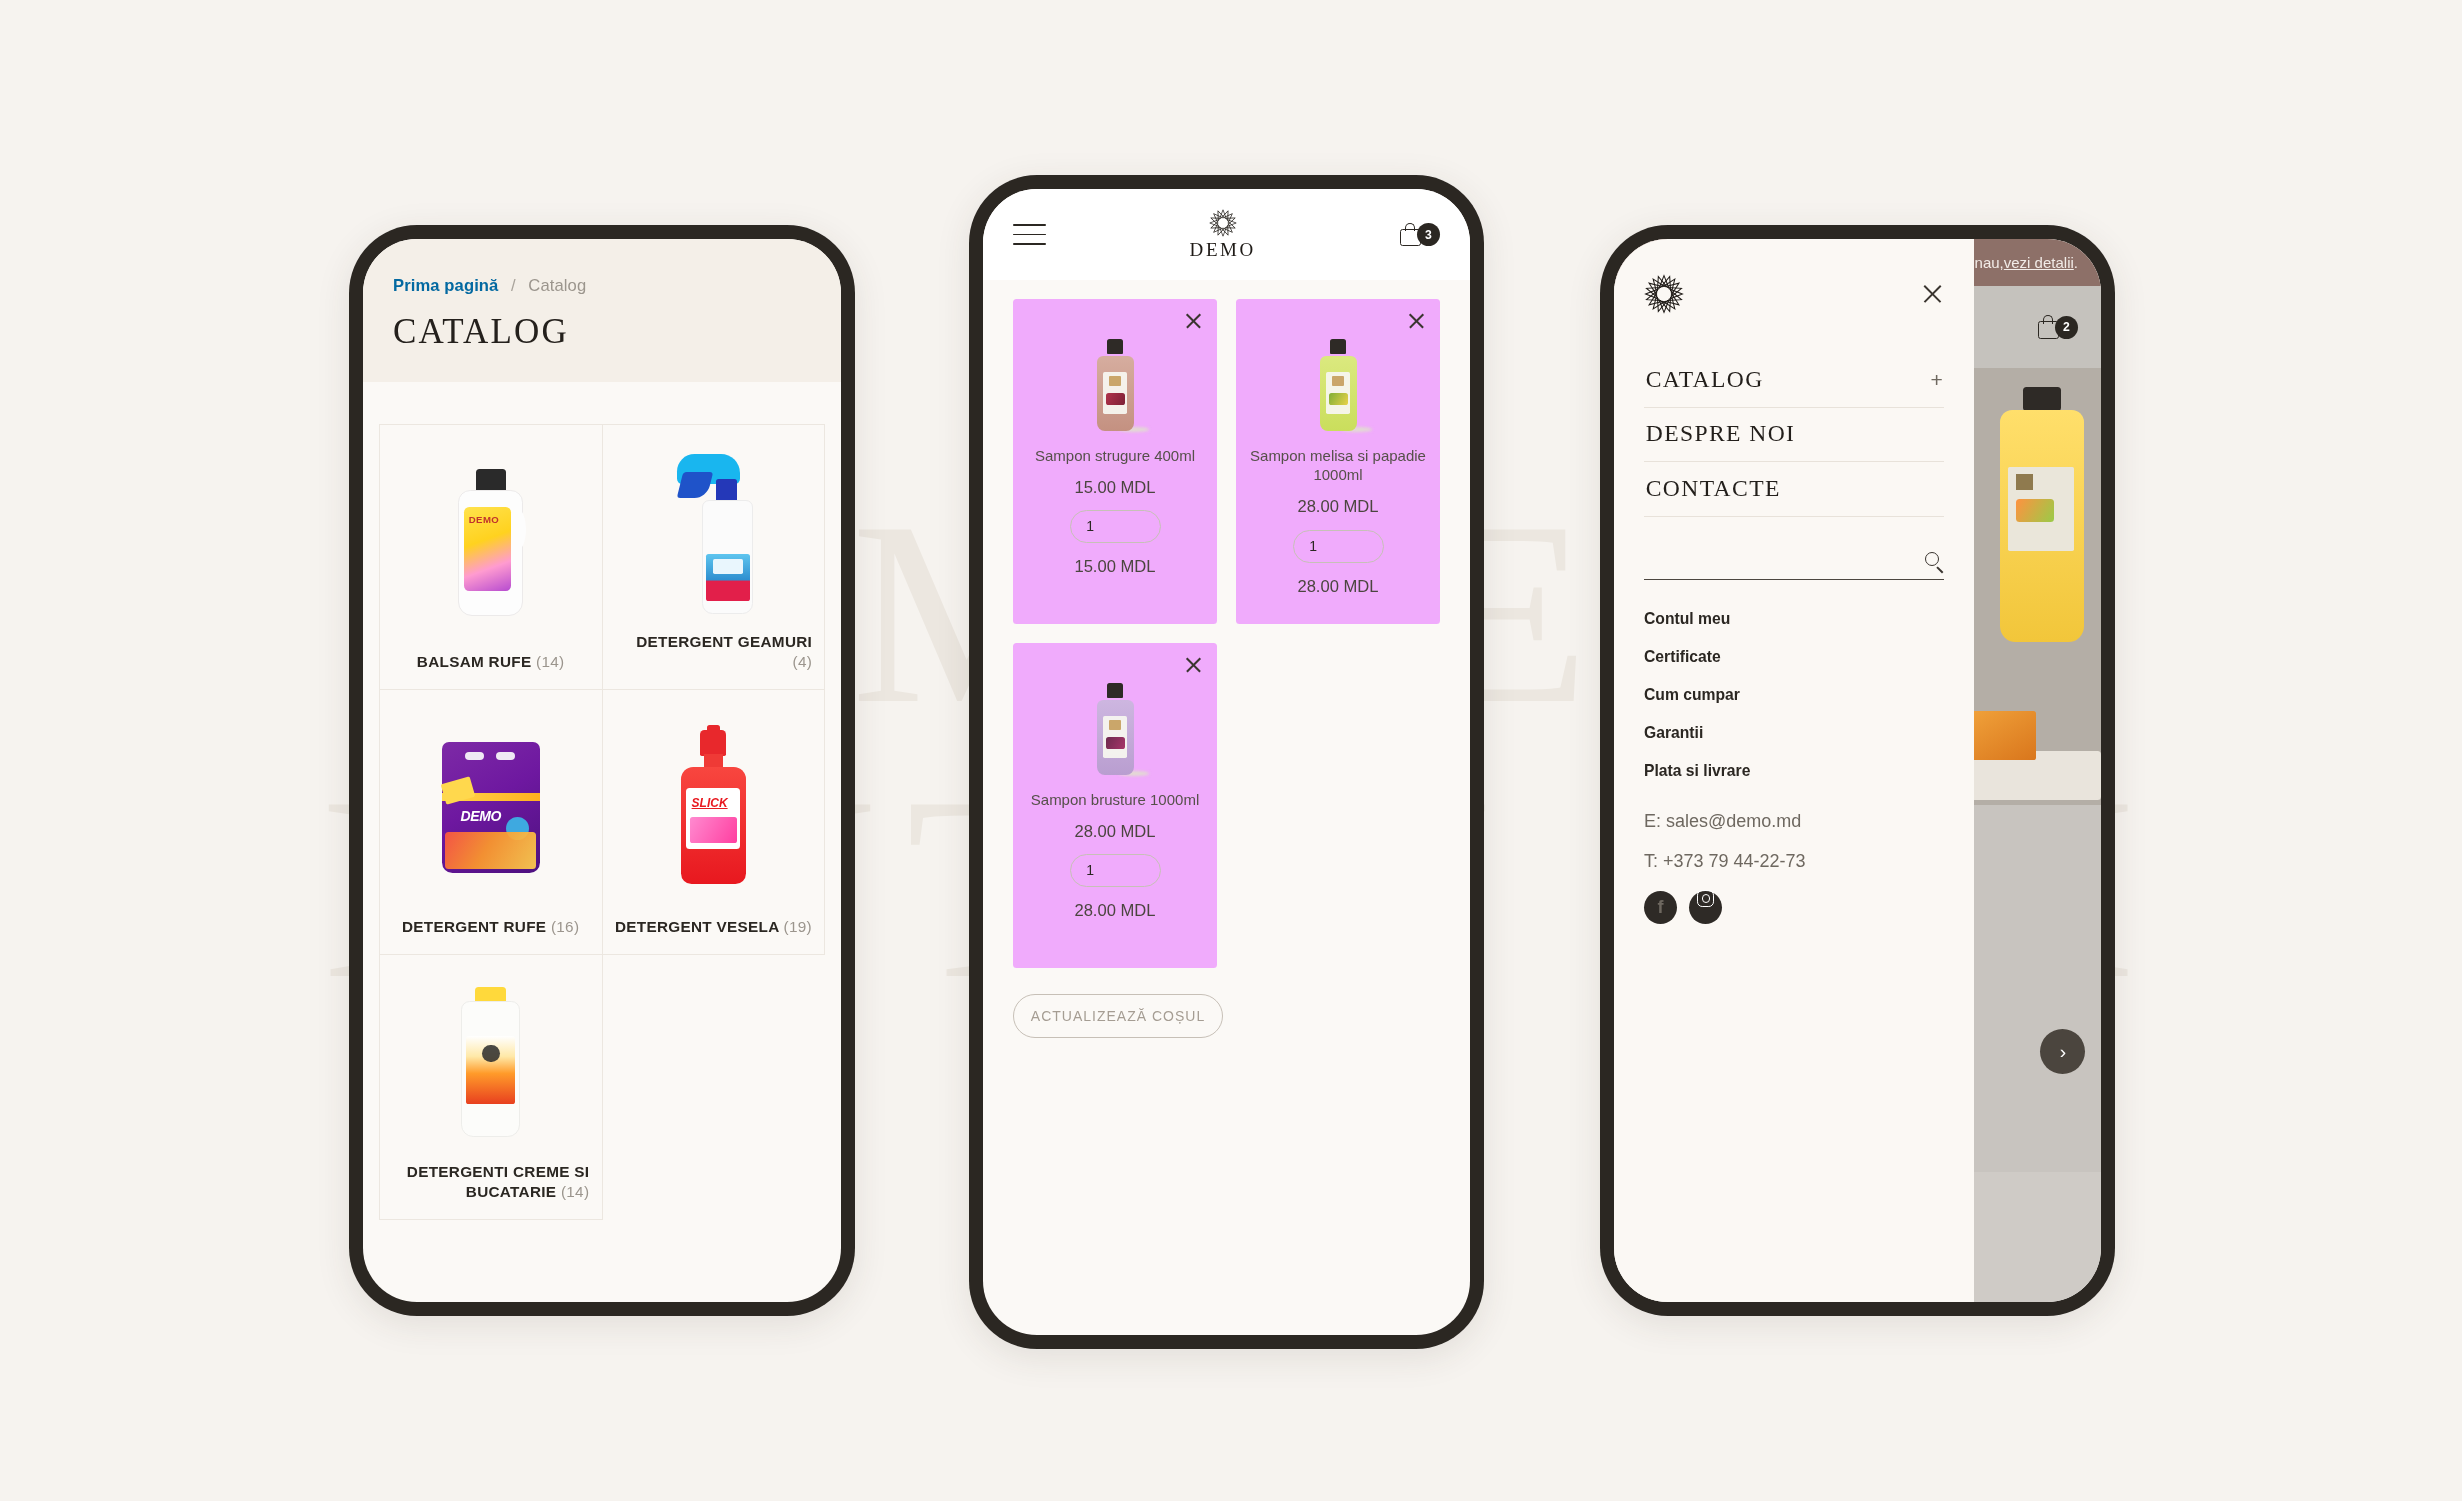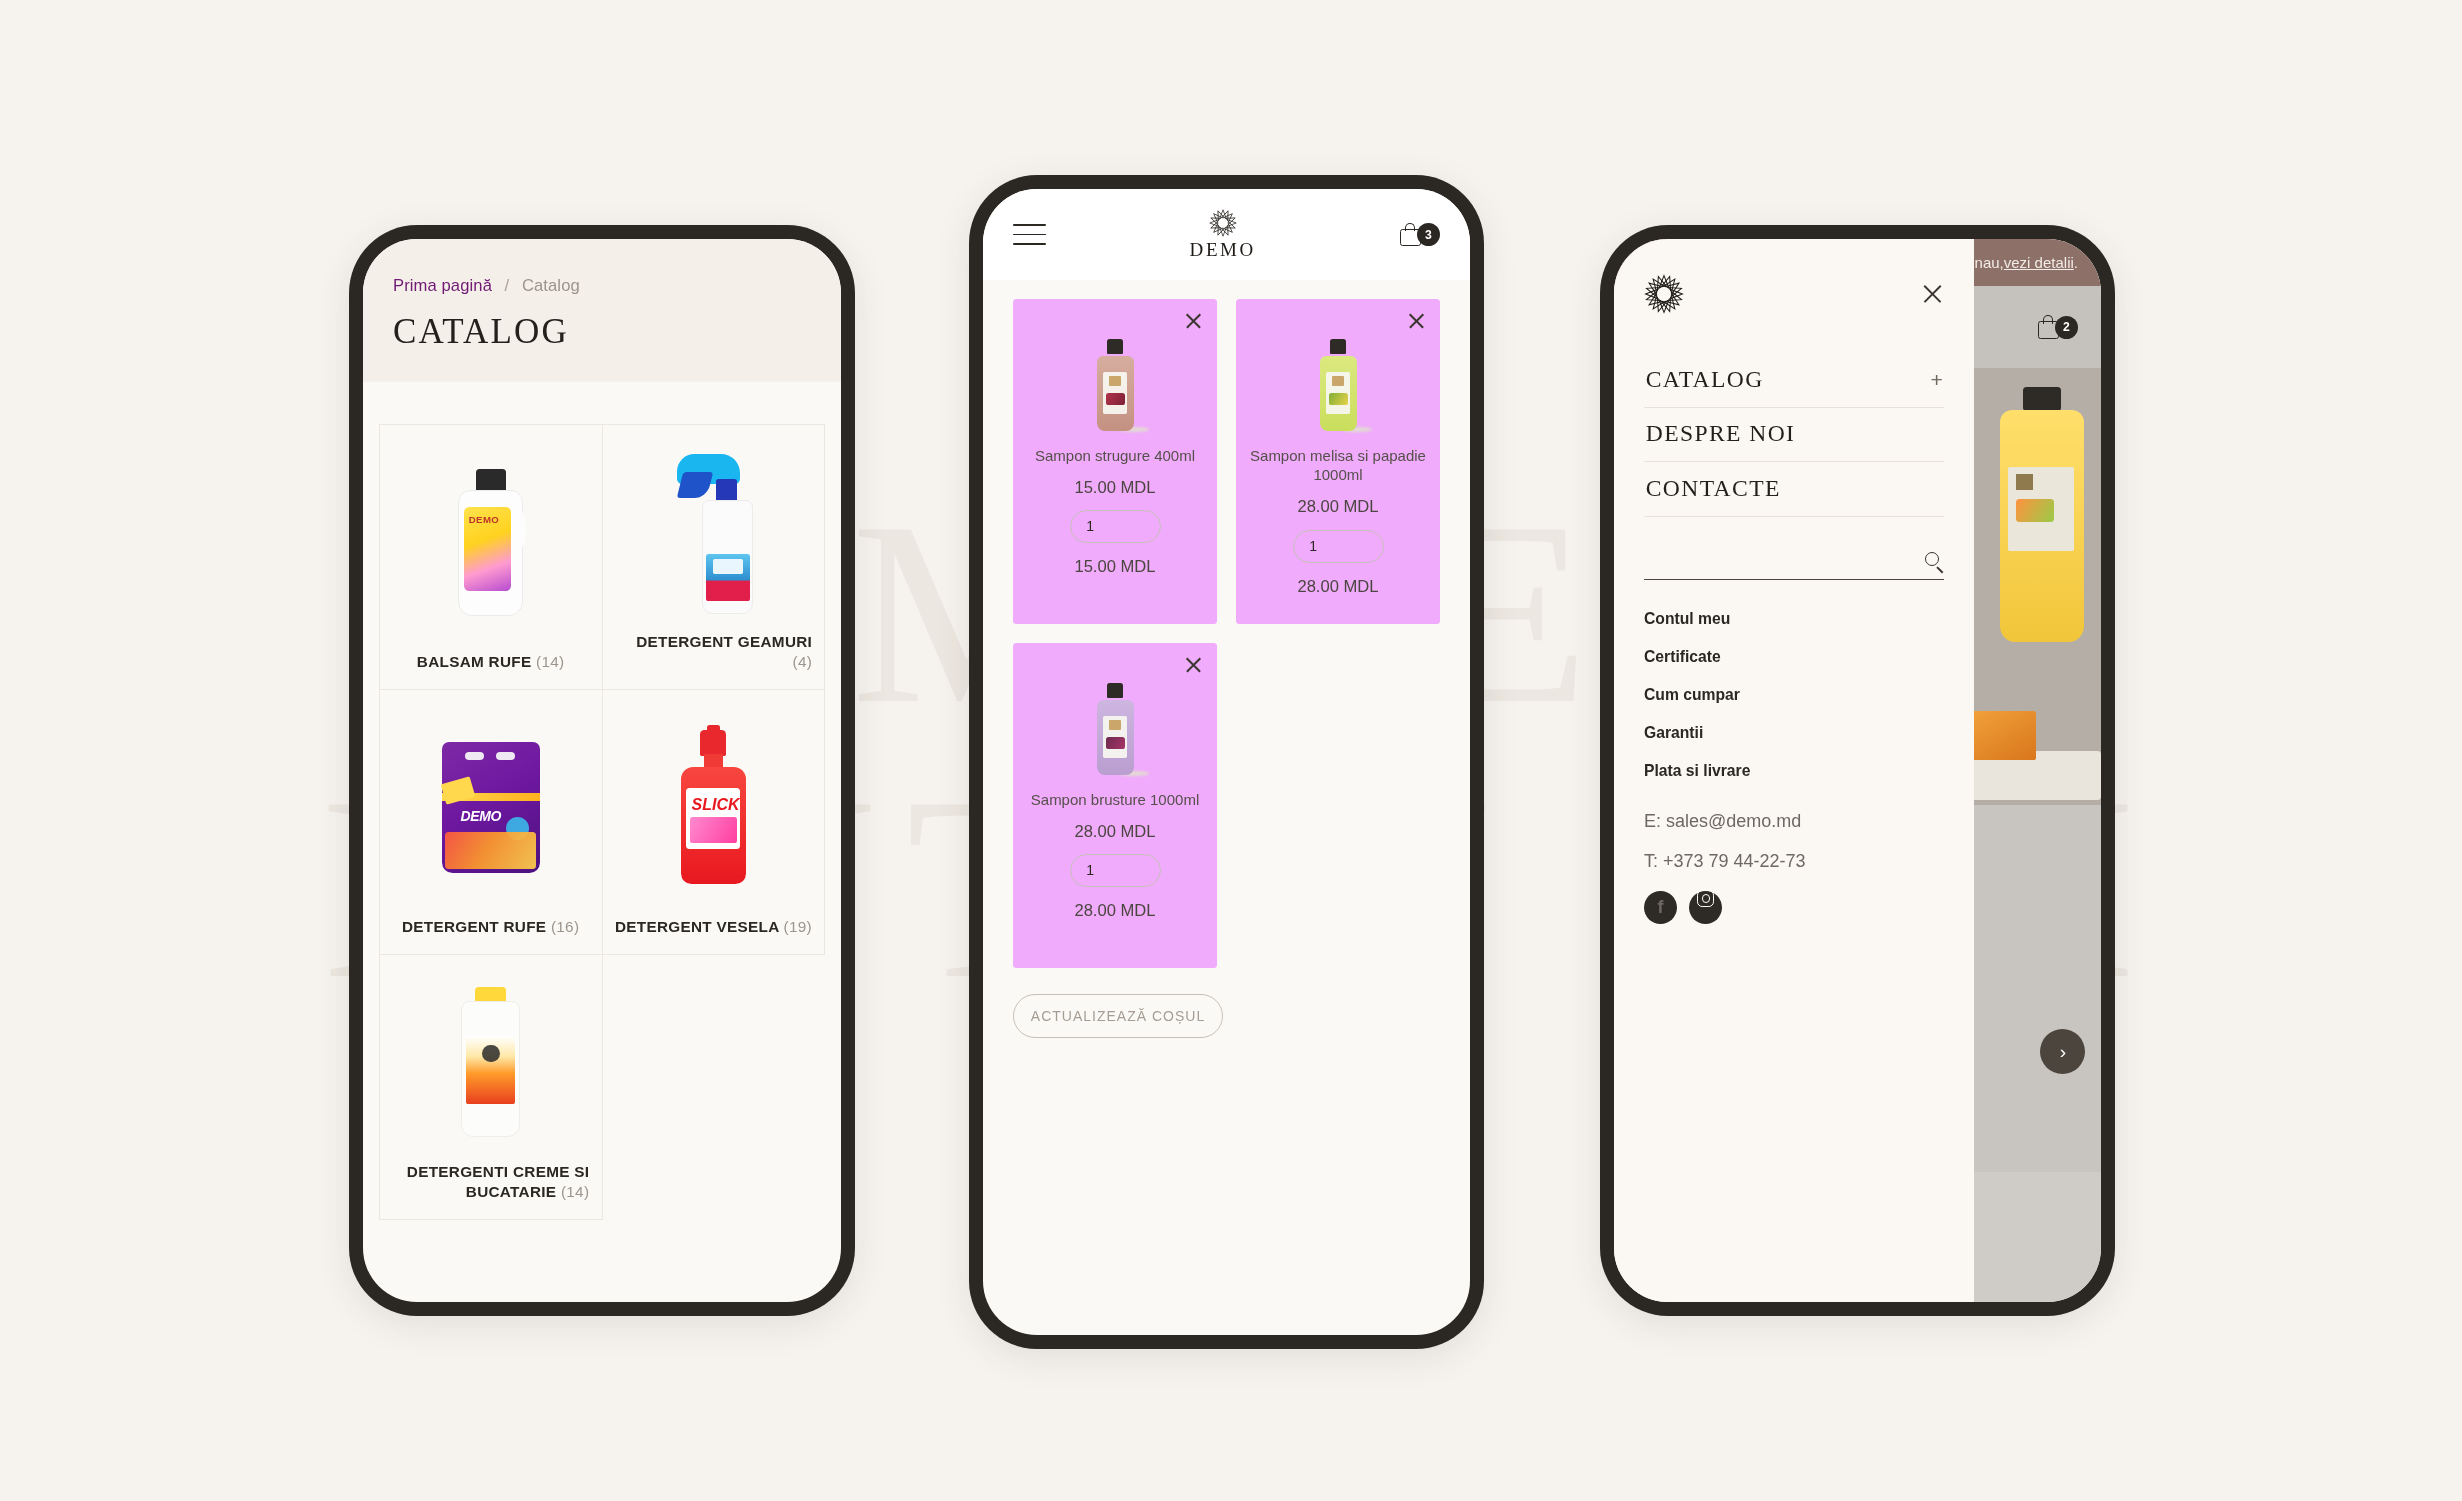--- a/index.html
+++ b/index.html
@@ -59,21 +59,21 @@
   
   .page-head {
     background: #f4efe8;
     padding: 37px 30px 30px 30px;
   }
   .crumbs {
     font-size: 16.6px;
     margin-bottom: 15.7px;
     letter-spacing: 0.1px;
   }
-  .crumbs .c-home { color: #701a75; font-weight: 400; }
+  .crumbs .c-home { color: #0369a1; font-weight: 700; }
   .crumbs .c-sep  { color: #a9a39b; margin: 0 7.9px; }
   .crumbs .c-cur  { color: #9b958d; }
   .page-title {
     font-family: "Liberation Serif", serif;
     font-size: 35px;
     letter-spacing: 2.2px;
     color: #24201c;
     font-weight: 400;
   }
   .cat-spacer { height: 42px; background: #fbf9f6; }
@@ -155,21 +155,21 @@
   .p-pouch .circ { position:absolute; right:10.5px; top:75px; width:23px; height:23px; border-radius:50%; background:#3ea9e0;}
   .p-pouch .splash { position:absolute; left:3.5px; bottom:3.5px; width:91px; height:37px; background:linear-gradient(120deg,#ff5a3d,#ff9a2a 45%,#ffd04d); border-radius:3.5px; opacity:.92;}
 
   
   .p-dish { width: 68px; height: 154px; }
   .p-dish .cap { position:absolute; left:21px; top:0; width:26px; height:26px; background:#e8282c; border-radius:4.4px 4.4px 1.7px 1.7px;}
   .p-dish .capTop { position:absolute; left:28px; top:-5.2px; width:12.2px; height:8.7px; background:#e8282c; border-radius:2.6px;}
   .p-dish .neck { position:absolute; left:24.4px; top:24.4px; width:19px; height:14px; background:#ef3a36;}
   .p-dish .body { position:absolute; left:1.7px; top:37px; width:65px; height:117px; background:linear-gradient(180deg,#f8463f 0%,#e8181f 100%); border-radius:12.2px 12.2px 10.5px 10.5px;}
   .p-dish .lbl { position:absolute; left:7px; top:58px; width:54px; height:61px; background:#ffffff; border-radius:3.5px;}
-  .p-dish .lblTxt { position:absolute; left:12.2px; top:66px; font-size:16px; color:#e8181f; font-weight:800; font-style:italic;}
+  .p-dish .lblTxt { position:absolute; left:12.2px; top:66px; font-size:12px; color:#e8181f; font-weight:800; font-style:italic;text-decoration:underline;}
   .p-dish .lblPink { position:absolute; left:10.5px; top:87px; width:47px; height:26px; background:linear-gradient(120deg,#ff8ad0,#ff3fa0); border-radius:2.6px;}
 
   
   .p-cream { width: 63px; height: 150px; }
   .p-cream .cap { position:absolute; left:15.7px; top:0; width:31px; height:15.7px; background:#ffd93b; border-radius:3.5px 3.5px 1.7px 1.7px;}
   .p-cream .body { position:absolute; left:1.7px; top:14px; width:59px; height:136px; background:#fcfcfa; border:0.9px solid #ededea; border-radius:8.7px 8.7px 12.2px 12.2px;}
   .p-cream .lbl { position:absolute; left:7px; top:49px; width:49px; height:68px; background:linear-gradient(180deg,#fff 0%,#ffe9a8 30%,#ff9b2a 55%,#e8401f 100%); border-radius:2.6px;}
   .p-cream .dot { position:absolute; left:23px; top:58px; width:17.5px; height:17.5px; border-radius:50%; background:#2a2a2a; opacity:.85;}
 
   

